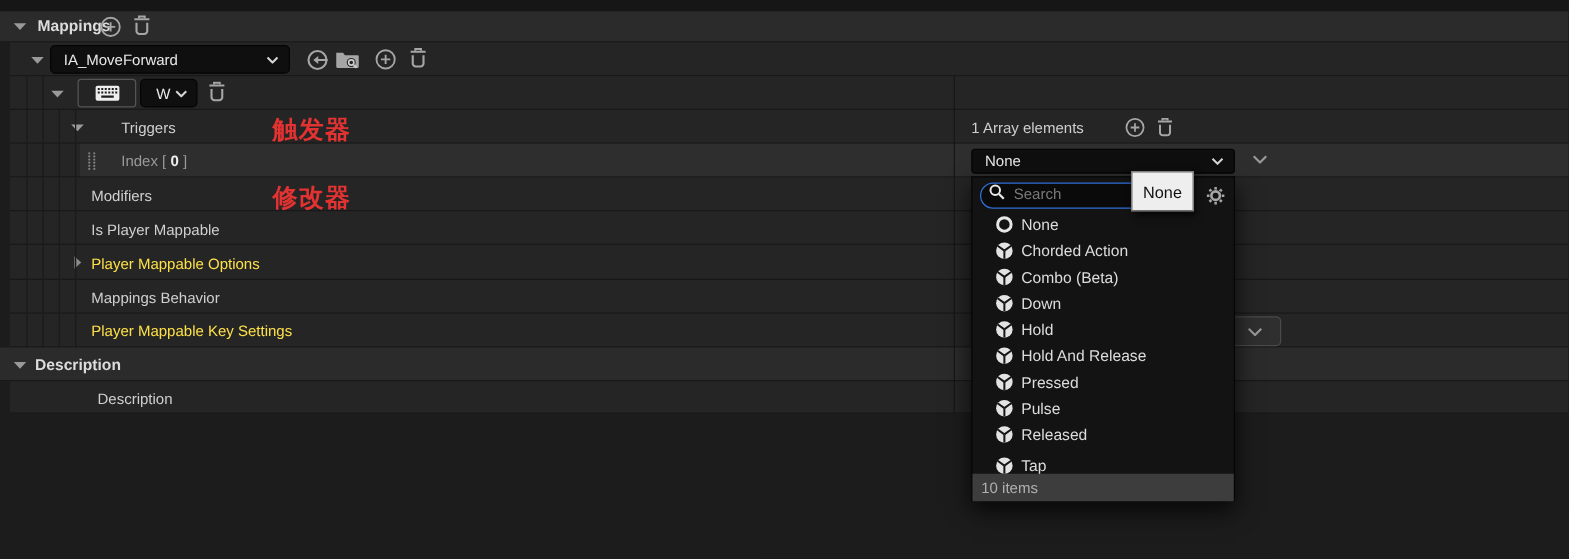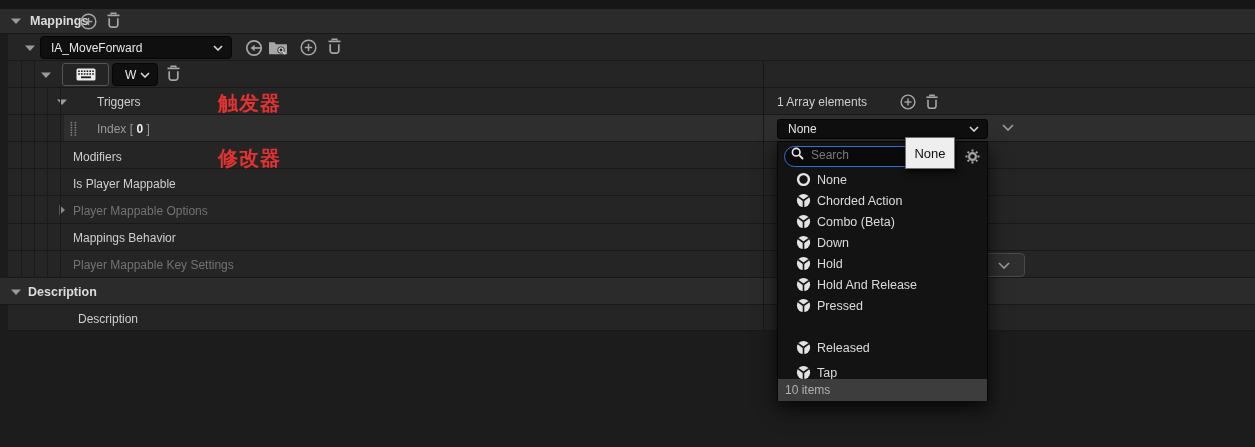--- a/index.html
+++ b/index.html
@@ -3,21 +3,21 @@
 <meta charset="utf-8">
 <style>
   html,body{margin:0;padding:0;background:#1c1c1c;}
   *{box-sizing:border-box;}
   #screen{position:relative;width:1255px;height:447px;background:#1c1c1c;overflow:hidden;
           font-family:"Liberation Sans",sans-serif;color:#c8c8c8;font-size:12px;}
   .abs{position:absolute;}
   .row{position:absolute;left:8px;right:0;background:#252525;border-bottom:1px solid #181818;}
   .cat{background:#2b2b2b;}
   .lbl{position:absolute;color:#cfcfcf;white-space:nowrap;}
-  .lbl.dis{color:#737373;}
+  .lbl.dis{color:#fde047;}
   .bold{font-weight:bold;color:#dcdcdc;}
   .anno{position:absolute;color:#e23232;font-size:20px;font-weight:bold;letter-spacing:1px;white-space:nowrap;}
   .combo{position:absolute;background:#0f0f0f;border:1px solid #050505;border-radius:4px;
          display:flex;align-items:center;color:#e8e8e8;cursor:pointer;}
   .combo .ctext{flex:1;padding-left:10px;white-space:nowrap;overflow:hidden;}
   .combo .cchev{margin-right:8px;display:flex;}
   .icobtn{position:absolute;display:flex;align-items:center;justify-content:center;cursor:pointer;}
   .vline{position:absolute;width:1px;background:#171717;}
   .iline{position:absolute;width:1px;background:#1a1a1a;}
   #panel{position:absolute;left:777px;top:141px;width:211px;height:260px;background:#131313;
@@ -367,20 +367,33 @@
             <circle cx="7.5" cy="7.5" r="6.6" fill="#e3e3e3"></circle>
             <g stroke="#151515" stroke-width="1.6">
               <line x1="7.5" y1="7.5" x2="7.5" y2="14"></line>
               <line x1="7.5" y1="7.5" x2="2.1" y2="3.6"></line>
               <line x1="7.5" y1="7.5" x2="12.9" y2="3.6"></line>
             </g>
           </svg>
         </span>
       <span class="ptext">Pressed</span>
     </div>
+    <div class="pick-item" style="top:174px;">
+      <span class="picon">
+          <svg width="15" height="15" viewBox="0 0 15 15">
+            <circle cx="7.5" cy="7.5" r="6.6" fill="#e3e3e3"></circle>
+            <g stroke="#151515" stroke-width="1.6">
+              <line x1="7.5" y1="7.5" x2="7.5" y2="14"></line>
+              <line x1="7.5" y1="7.5" x2="2.1" y2="3.6"></line>
+              <line x1="7.5" y1="7.5" x2="12.9" y2="3.6"></line>
+            </g>
+          </svg>
+        </span>
+      <span class="ptext">Pulse</span>
+    </div>
     <div class="pick-item" style="top:195px;">
       <span class="picon">
           <svg width="15" height="15" viewBox="0 0 15 15">
             <circle cx="7.5" cy="7.5" r="6.6" fill="#e3e3e3"></circle>
             <g stroke="#151515" stroke-width="1.6">
               <line x1="7.5" y1="7.5" x2="7.5" y2="14"></line>
               <line x1="7.5" y1="7.5" x2="2.1" y2="3.6"></line>
               <line x1="7.5" y1="7.5" x2="12.9" y2="3.6"></line>
             </g>
           </svg>

